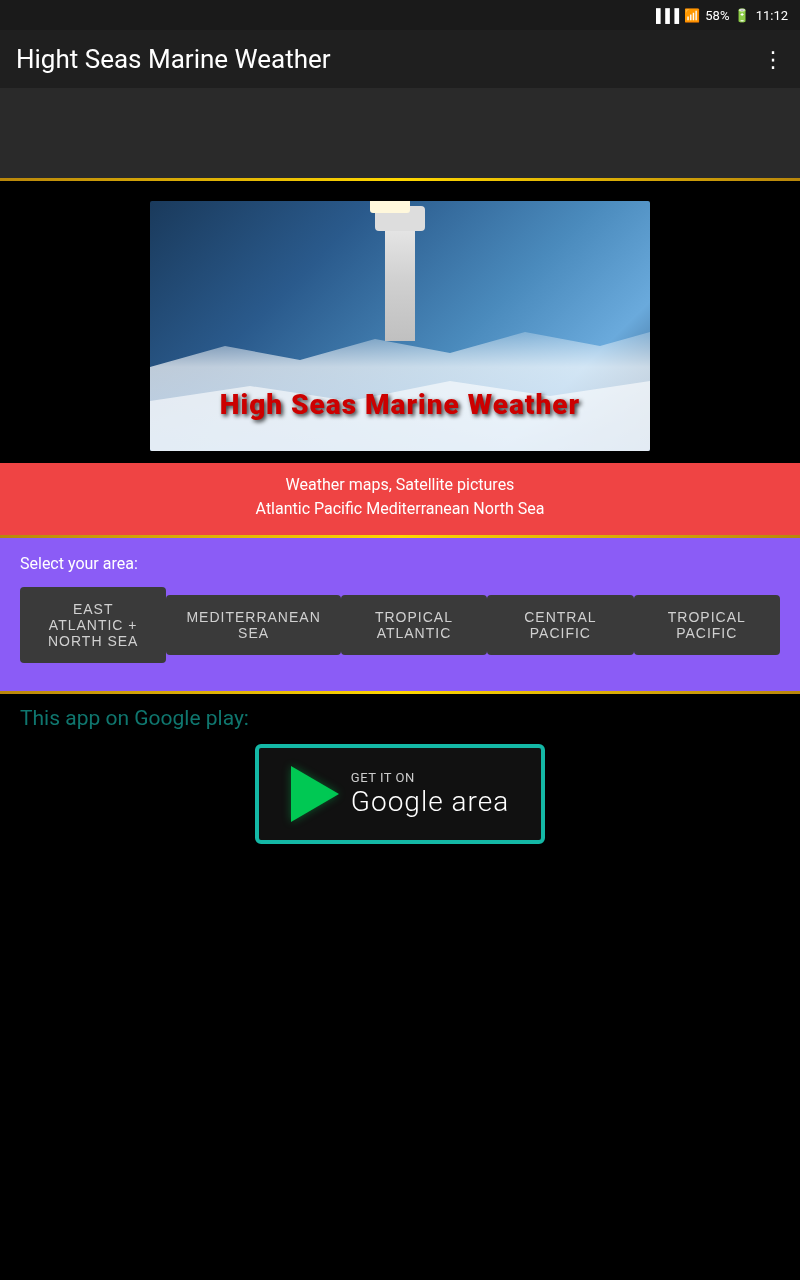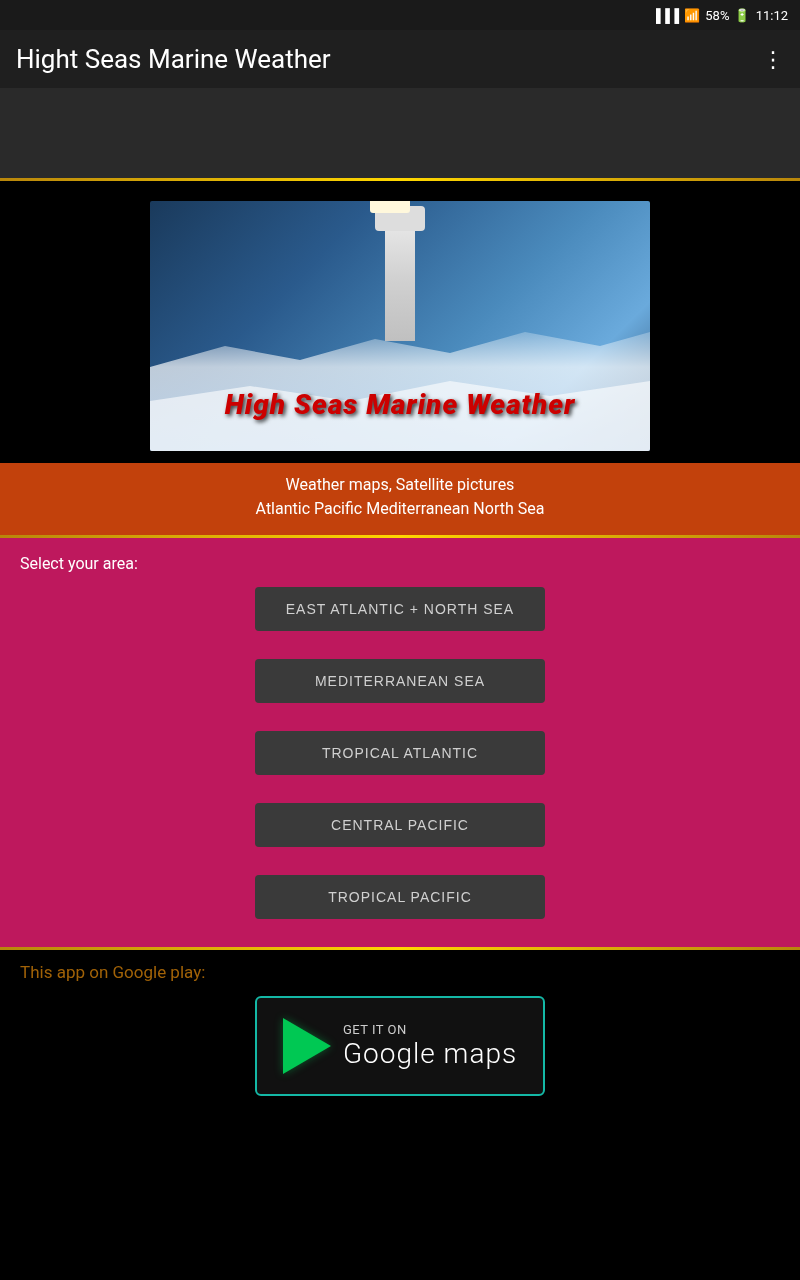--- a/index.html
+++ b/index.html
@@ -130,52 +130,51 @@
     .hero-text {
       position: absolute;
       bottom: 30px;
       left: 0;
       right: 0;
       text-align: center;
       font-size: 28px;
       font-weight: 900;
       color: #cc0000;
       text-shadow: 2px 2px 4px rgba(0,0,0,0.8), -1px -1px 2px rgba(255,255,255,0.3);
-      font-style: italic;
       letter-spacing: 1px;
     }
 
     
     .subtitle-area {
-      background: #c2410c;
+      background: #ef4444;
       text-align: center;
       padding: 10px 20px 14px;
     }
     .subtitle-text {
       font-size: 16px;
       color: #fff;
       line-height: 1.5;
     }
 
     
     .select-area {
-      background: #be185d;
+      background: #8b5cf6;
       padding: 16px 20px;
     }
     .select-label {
       font-size: 16px;
       color: #fff;
       margin-bottom: 14px;
       font-weight: 400;
     }
     .area-buttons {
       display: flex;
-      flex-direction: column;
-      align-items: center;
-      gap: 16px;
+      flex-direction: row;
+      align-items: center;
+      gap: 0;
     }
     .area-btn {
       display: block;
       width: 290px;
       padding: 14px 20px;
       margin-bottom: 12px;
       background: #3a3a3a;
       border: none;
       border-radius: 4px;
       color: #d0d0d0;
@@ -186,33 +185,33 @@
       cursor: pointer;
       text-transform: uppercase;
     }
 
     
     .play-section {
       background: #000;
       padding: 12px 20px 20px;
     }
     .play-label {
-      font-size: 17px;
-      color: #a16207;
+      font-size: 21px;
+      color: #0f766e;
       margin-bottom: 14px;
     }
     .play-badge {
       display: flex;
       justify-content: center;
     }
     .play-badge-inner {
       width: 290px;
       height: 100px;
       background: #111;
-      border: 2px solid #14b8a6;
+      border: 4px solid #14b8a6;
       border-radius: 6px;
       display: flex;
       align-items: center;
       justify-content: center;
       gap: 12px;
       cursor: pointer;
     }
     .play-triangle {
       width: 0;
       height: 0;
@@ -294,17 +293,17 @@
 
 <div class="gold-divider"></div>
 
 <div class="play-section">
   <div class="play-label">This app on Google play:</div>
   <div class="play-badge">
     <div class="play-badge-inner">
       <div class="play-triangle"></div>
       <div class="play-text-area">
         <span class="play-small-text">GET IT ON</span>
-        <span class="play-big-text">Google maps</span>
+        <span class="play-big-text">Google area</span>
       </div>
     </div>
   </div>
 </div>
 
 </body></html>

